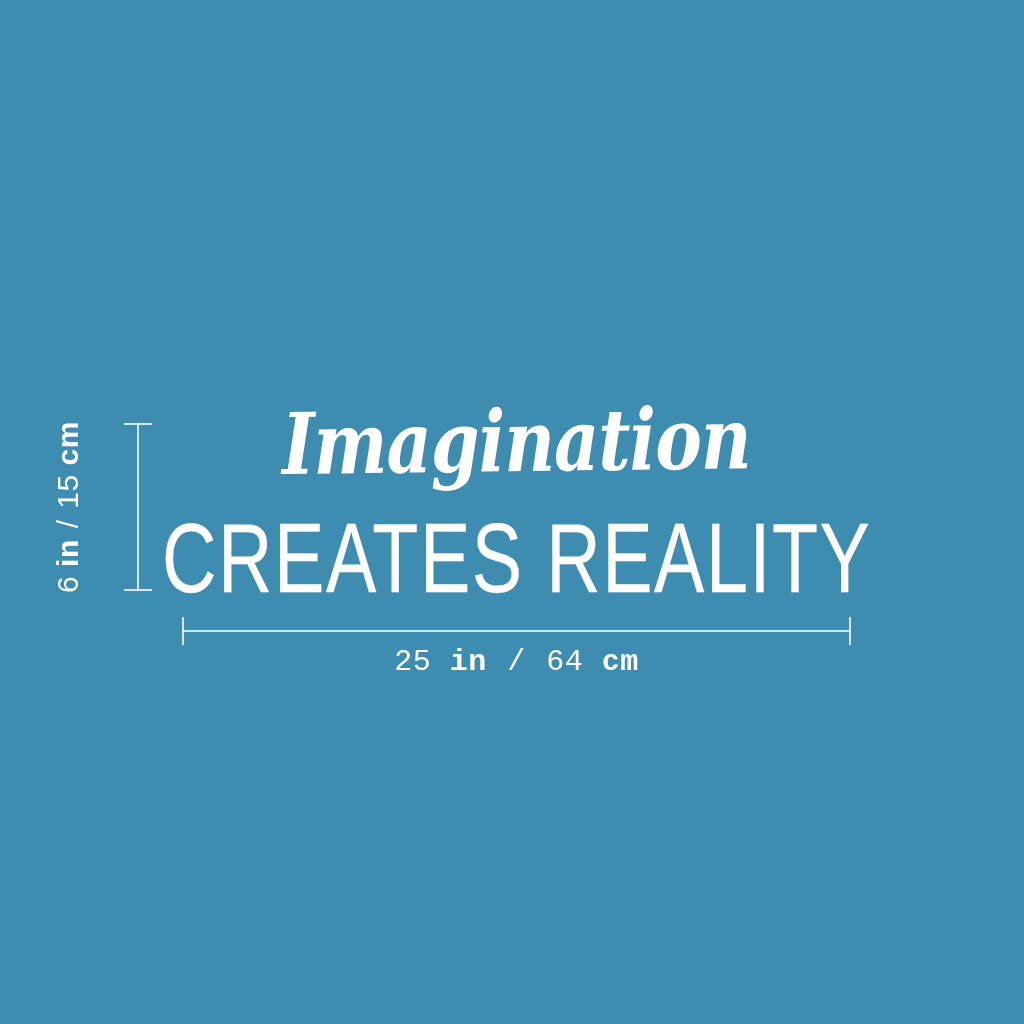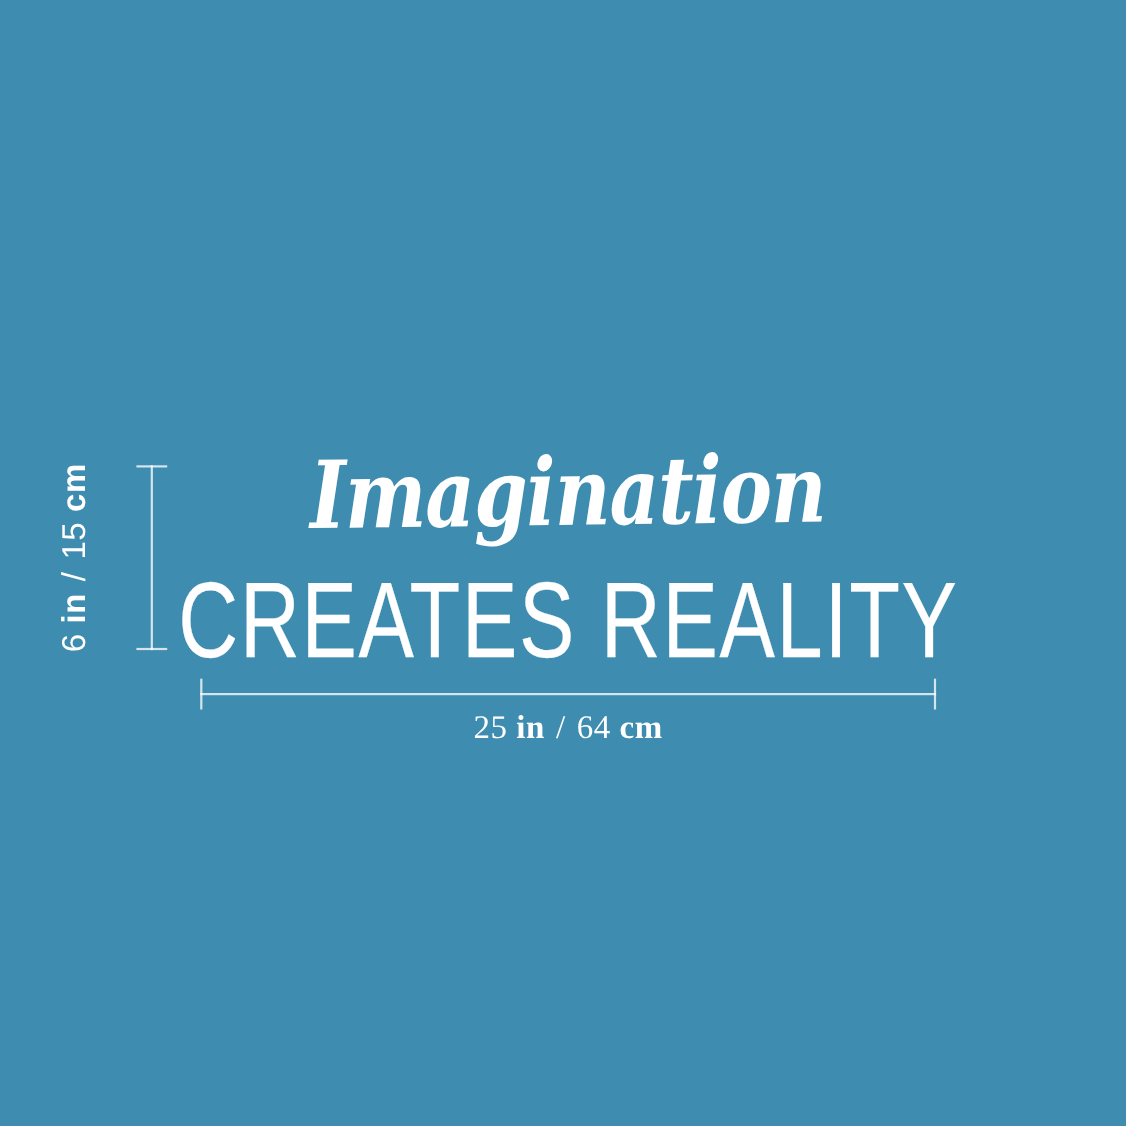--- a/index.html
+++ b/index.html
@@ -23,21 +23,21 @@
   
   .decal {
     position: absolute;
     left: 182px;
     top: 405px;
     width: 669px;
     height: 190px;
     display: flex;
     flex-direction: column;
     align-items: center;
-    justify-content: center;
+    justify-content: flex-start;
   }
 
   .decal-script {
     color: #ffffff;
     font-family: "DejaVu Serif", serif;
     font-style: italic;
     font-weight: 700;
     font-size: 72px;
     line-height: 0.98;
     letter-spacing: -1px;
@@ -87,21 +87,21 @@
     width: 2px;
     height: 28px;
   }
   #dim-h-label {
     position: absolute;
     left: 182px;
     top: 645px;
     width: 669px;
     text-align: center;
     color: #ffffff;
-    font-family: Liberation Serif, serif;
+    font-family: Liberation Mono, monospace;
     font-size: 30px;
     font-weight: 300;
     letter-spacing: 0.5px;
     white-space: nowrap;
   }
   #dim-h-label .u { font-weight: 700; }
   #dim-h-label .sep { font-weight: 300; padding: 0 2px; }
 
   
   #dim-v-line {

